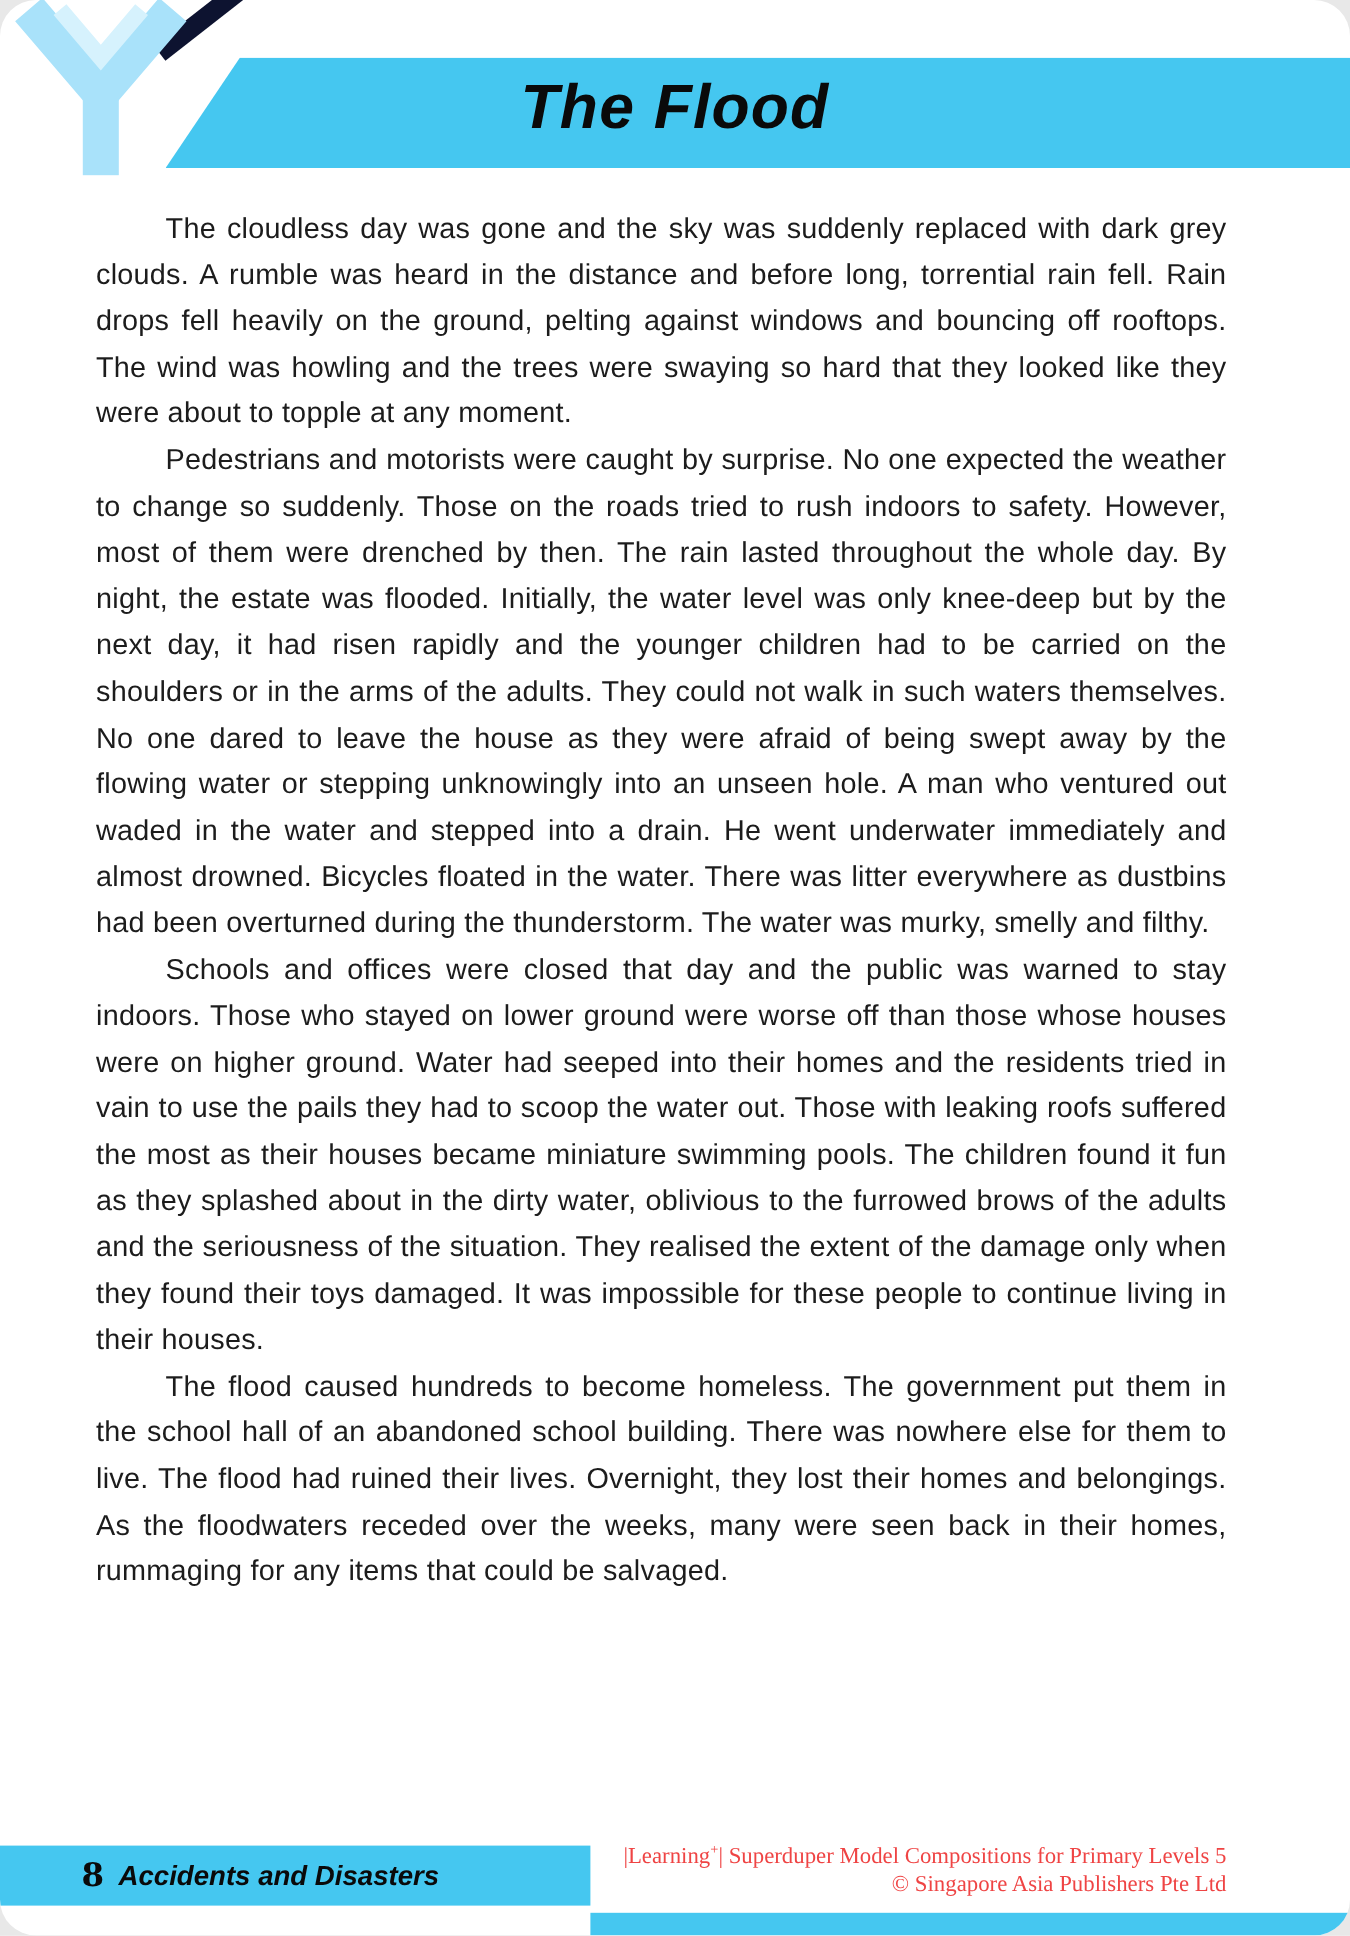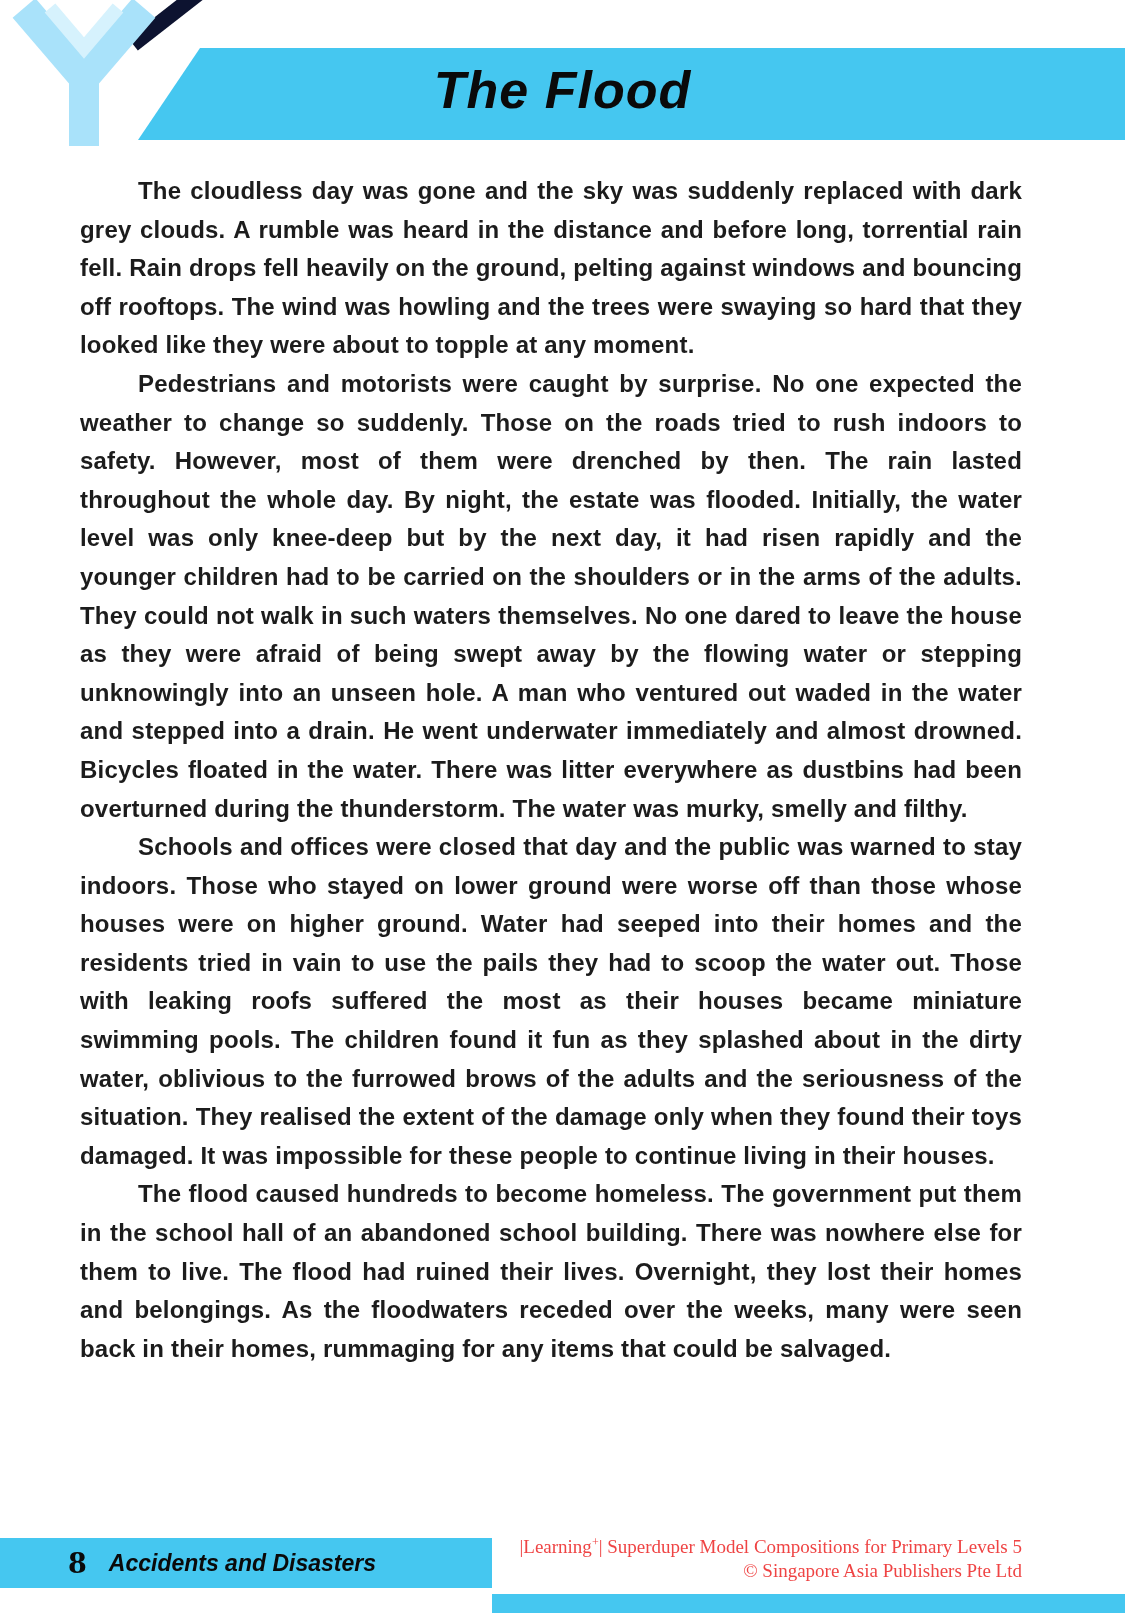--- a/index.html
+++ b/index.html
@@ -7,20 +7,21 @@
 
   .page {
     position: relative;
     width: 1125px;
     height: 1613px;
     margin: 0 auto;
     background: #ffffff;
     overflow: hidden;
     font-family: "Liberation Sans", sans-serif;
     color: #1b1b1b;
+    border-radius: 30px;
   }
 
   
   .masthead { position: absolute; top: 0; left: 0; right: 0; height: 180px; }
 
   .title-band {
     position: absolute;
     left: 138px; right: 0; top: 48px; height: 92px;
     background: #45c7f0;
     clip-path: polygon(62px 0, 100% 0, 100% 100%, 0 100%);
@@ -45,21 +46,20 @@
     font-size: 52px;
     font-weight: bold;
     font-style: italic;
     letter-spacing: 1px;
     color: #0a0a0a;
   }
 
   
   .body-text {
     padding: 172px 103px 0 80px;
-    font-weight: bold;
   }
   .body-text p {
     margin: 0;
     text-align: justify;
     text-indent: 58px;
     font-size: 24px;
     line-height: 38.6px;
     letter-spacing: 0.2px;
     color: #1c1c1c;
   }
@@ -74,21 +74,21 @@
     align-items: center;
     padding-left: 68px;
   }
   .page-number {
     font-family: "DejaVu Serif", serif;
     font-weight: bold;
     font-size: 27px;
     color: #0a0a0a;
   }
   .section-title {
-    margin-left: 22px;
+    margin-left: 12px;
     font-size: 23px;
     font-weight: bold;
     font-style: italic;
     color: #0a0a0a;
   }
 
   .footer-credits {
     position: absolute;
     right: 103px; bottom: 30px;
     text-align: right;

